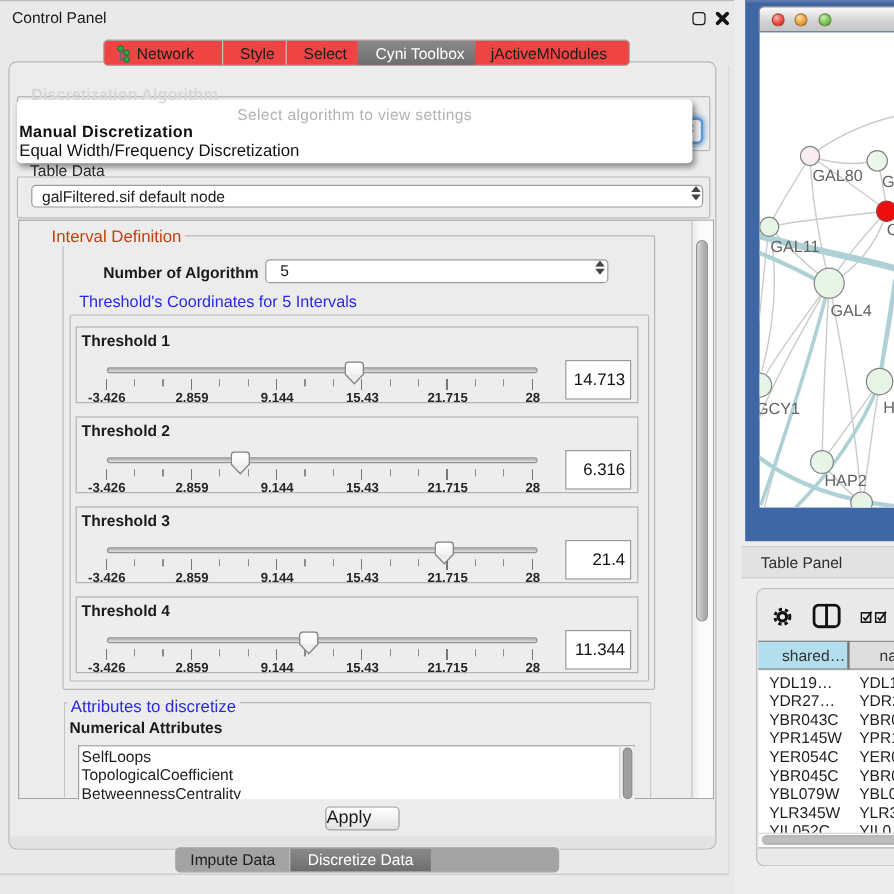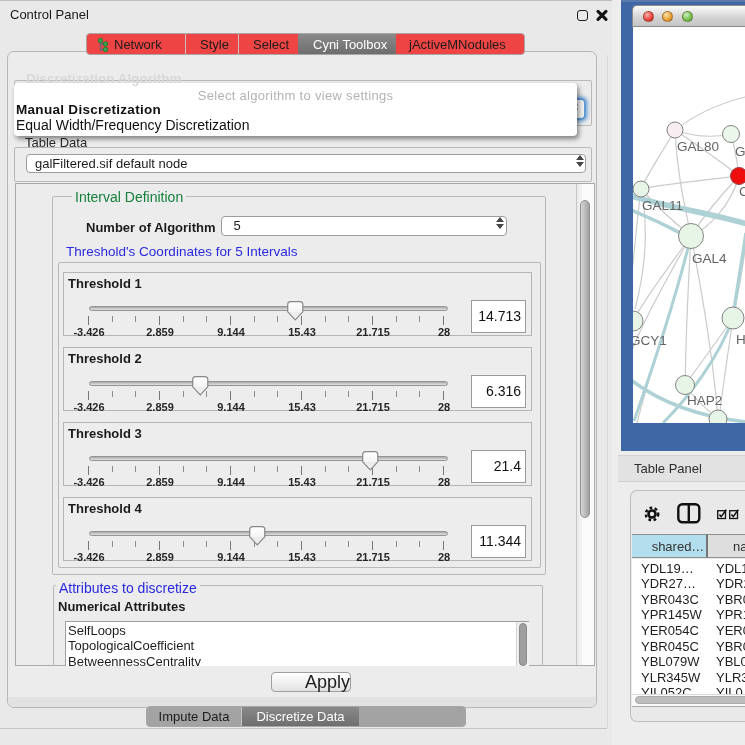--- a/index.html
+++ b/index.html
@@ -56,21 +56,21 @@
 <div class="abs" style="left:25px;top:135px;font-size:13px;color:#2a2a2a;">Table Data</div>
 <div class="combo" style="left:26px;top:154px;width:560px;height:19px;line-height:17px;"><span style="margin-left:8px;">galFiltered.sif default node</span></div>
 <div class="arrows" style="left:576px;top:155px;">
     <div class="up"></div>
     <div class="dn"></div>
   </div>
 <div class="abs" style="left:15px;top:183px;width:580px;height:483px;background:#ececec;border:1px solid #a8a8a8;"></div>
 <div class="abs" style="left:576px;top:184px;width:18px;height:481px;background:linear-gradient(90deg,#e9e9e9,#fbfbfb 40%,#fbfbfb);border-left:1px solid #c6c6c6;"></div>
 <div class="abs" style="left:580px;top:200px;width:10px;height:318px;background:linear-gradient(90deg,#d6d6d6,#a2a2a2);border:1px solid #919191;border-radius:5px;"></div>
 <div class="etched abs" style="left:52px;top:196px;width:494px;height:379px;"></div>
-<div class="glabel" style="left:72px;top:190px;color:#15803d;font-size:14px;line-height:15px;">Interval Definition</div>
+<div class="glabel" style="left:40px;top:190px;color:#c2410c;font-size:14px;line-height:15px;">Interval Definition</div>
 <div class="bld" style="left:86px;top:220px;">Number of Algorithm</div>
 <div class="combo" style="left:220.5px;top:216px;width:286px;height:20px;line-height:18px;"><span style="margin-left:12px;">5</span></div>
 <div class="arrows" style="left:496px;top:217px;">
     <div class="up"></div>
     <div class="dn"></div>
   </div>
 <div class="etched abs" style="left:58px;top:262px;width:483px;height:306px;"></div>
 <div class="glabel" style="left:63px;top:245px;color:#2929e0;font-size:13.5px;">Threshold's Coordinates for 5 Intervals</div>
 <div class="blk" style="left:63px;top:272px;width:469px;height:64px;"></div>
 <div class="bld" style="left:68px;top:276px;">Threshold 1</div>
@@ -167,21 +167,21 @@
 <div class="etched abs" style="left:53px;top:585px;width:490px;height:83px;border-bottom:none;"></div>
 <div class="glabel" style="left:56px;top:581px;color:#2929e0;font-size:14px;line-height:15px;">Attributes to discretize</div>
 <div class="bld" style="left:58px;top:599px;">Numerical Attributes</div>
 <div class="abs" style="left:65px;top:621px;width:464px;height:48px;background:#fff;border:1px solid #9e9e9e;border-bottom:none;"></div>
 <div class="row" style="left:68px;top:622.5px;">SelfLoops</div>
 <div class="row" style="left:68px;top:638px;">TopologicalCoefficient</div>
 <div class="row" style="left:68px;top:653.5px;">BetweennessCentrality</div>
 <div class="abs" style="left:516px;top:622px;width:13px;height:47px;background:#f0f0f0;border-left:1px solid #d5d5d5;"></div>
 <div class="abs" style="left:518.5px;top:623px;width:8px;height:43px;background:#9f9f9f;border:1px solid #8a8a8a;border-radius:4px;"></div>
 <div class="abs" style="left:16px;top:666px;width:578px;height:31px;background:#ececec;"></div>
-<div class="abs" style="left:271px;top:672px;width:80px;height:20px;background:linear-gradient(180deg,#fff,#e2e2e2);border:1px solid #9f9f9f;border-radius:4px;text-align:right;font-size:18px;line-height:18px;color:#1c1c1c;">Apply</div>
+<div class="abs" style="left:271px;top:672px;width:62px;height:20px;background:linear-gradient(180deg,#fff,#e2e2e2);border:1px solid #9f9f9f;border-radius:4px;text-align:left;font-size:15px;line-height:18px;color:#1c1c1c;">Apply</div>
 <div class="abs" style="left:8px;top:697px;width:588px;height:10px;background:#e2e2e2;border-radius:0 0 7px 7px;"></div>
 <div class="abs" style="left:146px;top:706px;width:320px;height:21px;background:#a3a3a3;border:1px solid #a6a6a6;border-radius:4px;overflow:hidden;">
 <div style="position:absolute;left:0;top:0;width:95px;height:21px;border-right:1px solid #c2c2c2;text-align:center;font-size:13px;line-height:20px;color:#1c1c1c;">Impute Data</div>
 <div style="position:absolute;left:95px;top:0;width:117px;height:21px;background:linear-gradient(180deg,#8a8a8a,#6b6b6b);text-align:center;font-size:13px;line-height:20px;color:#fff;">Discretize Data</div>
 </div>
 <div class="abs" style="left:0;top:728px;width:607px;height:1px;background:#c6c6c6;"></div>
 <div class="abs" style="left:14px;top:83px;width:563px;height:53px;background:#fff;border-radius:4px;box-shadow:2px 3px 5px rgba(0,0,0,.45);"></div>
 <div class="abs" style="left:14px;top:87.5px;width:563px;text-align:center;font-size:13px;letter-spacing:.3px;color:#b3b3b3;">Select algorithm to view settings</div>
 <div class="abs" style="left:16px;top:102px;font-size:13.5px;letter-spacing:.3px;font-weight:bold;color:#111;">Manual Discretization</div>
 <div class="abs" style="left:16px;top:116.5px;font-size:14px;color:#111;">Equal Width/Frequency Discretization</div>

